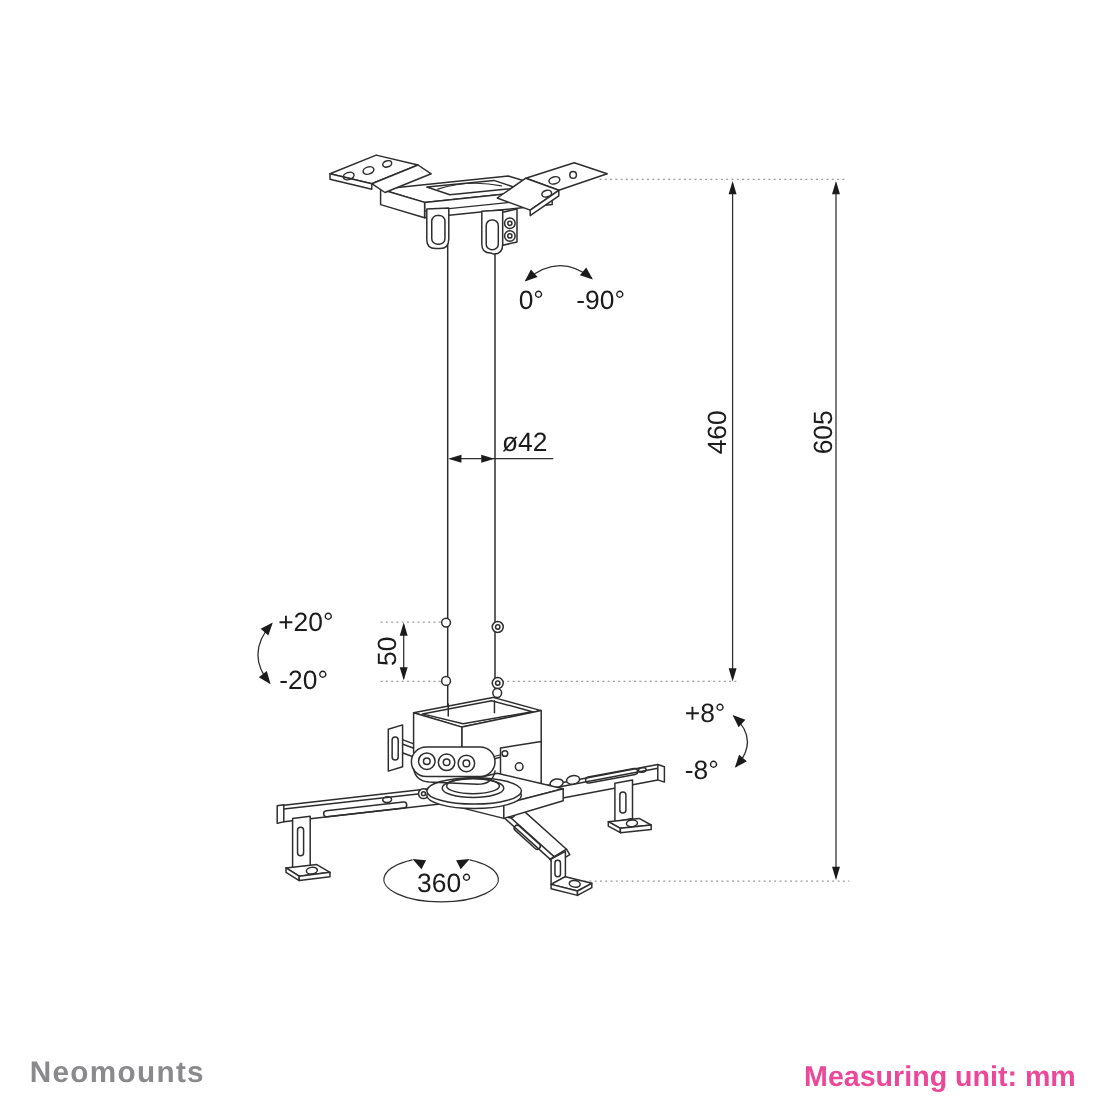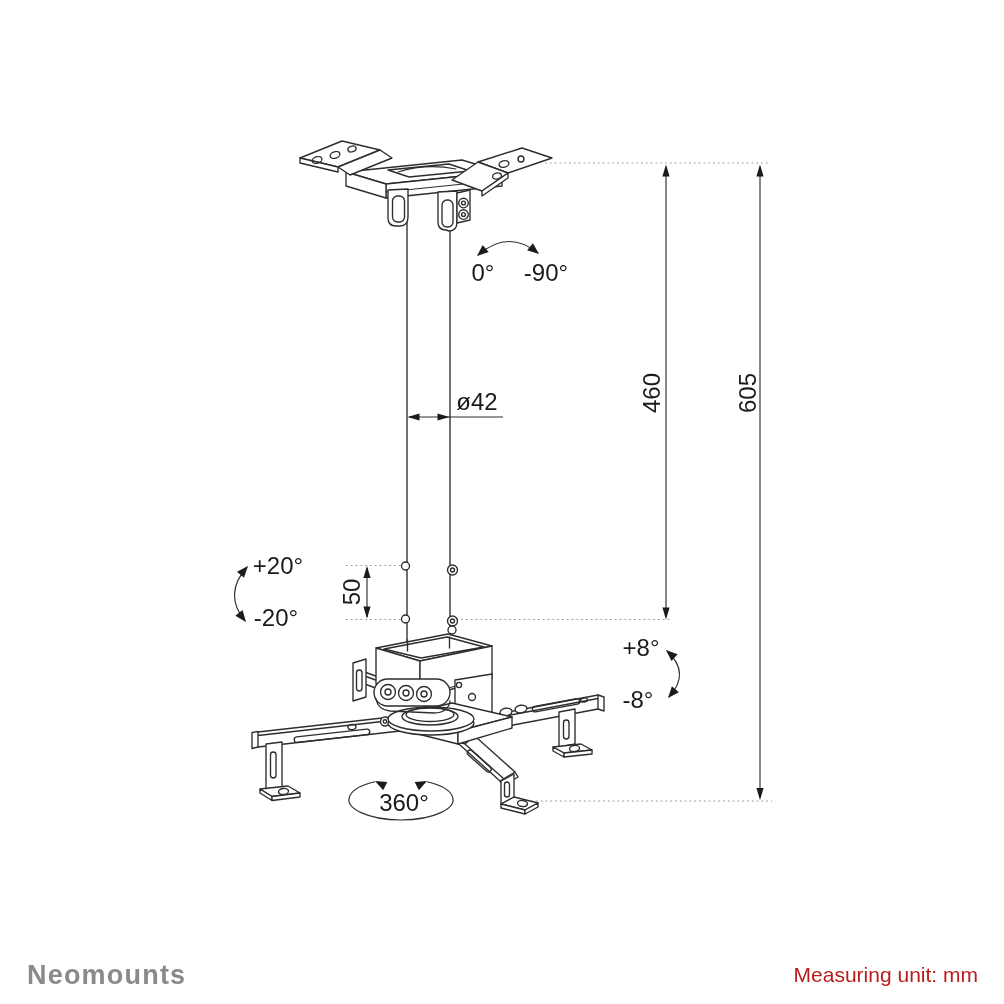--- a/index.html
+++ b/index.html
@@ -6,21 +6,21 @@
   body{width:1004px;height:1004px;position:relative;font-family:"Liberation Sans",sans-serif;overflow:hidden;}
   #stage{position:absolute;left:0;top:0;width:1004px;height:1004px;}
   svg text{font-family:"Liberation Sans",sans-serif;}
   .dim-label{font-size:24px;fill:#1b1b1b;}
   .footer-logo{
     position:absolute;left:27px;top:960px;
     font-size:27px;font-weight:700;letter-spacing:1.2px;color:#8a8a8d;
   }
   .footer-unit{
     position:absolute;right:26px;top:963px;
-    font-size:21px;font-weight:400;color:#b91c1c;
+    font-size:26px;font-weight:700;color:#ec4899;
   }
 </style>
 </head>
 <body>
 
 <svg id="stage" viewBox="0 0 1004 1004">
   <defs>
     <path id="ah-dim" d="M0 0 L-12 3.6 L-12 -3.6 Z"></path>
     <path id="ah-arc" d="M0 0 L-11.5 4.6 L-11.5 -4.6 Z"></path>
   </defs>

